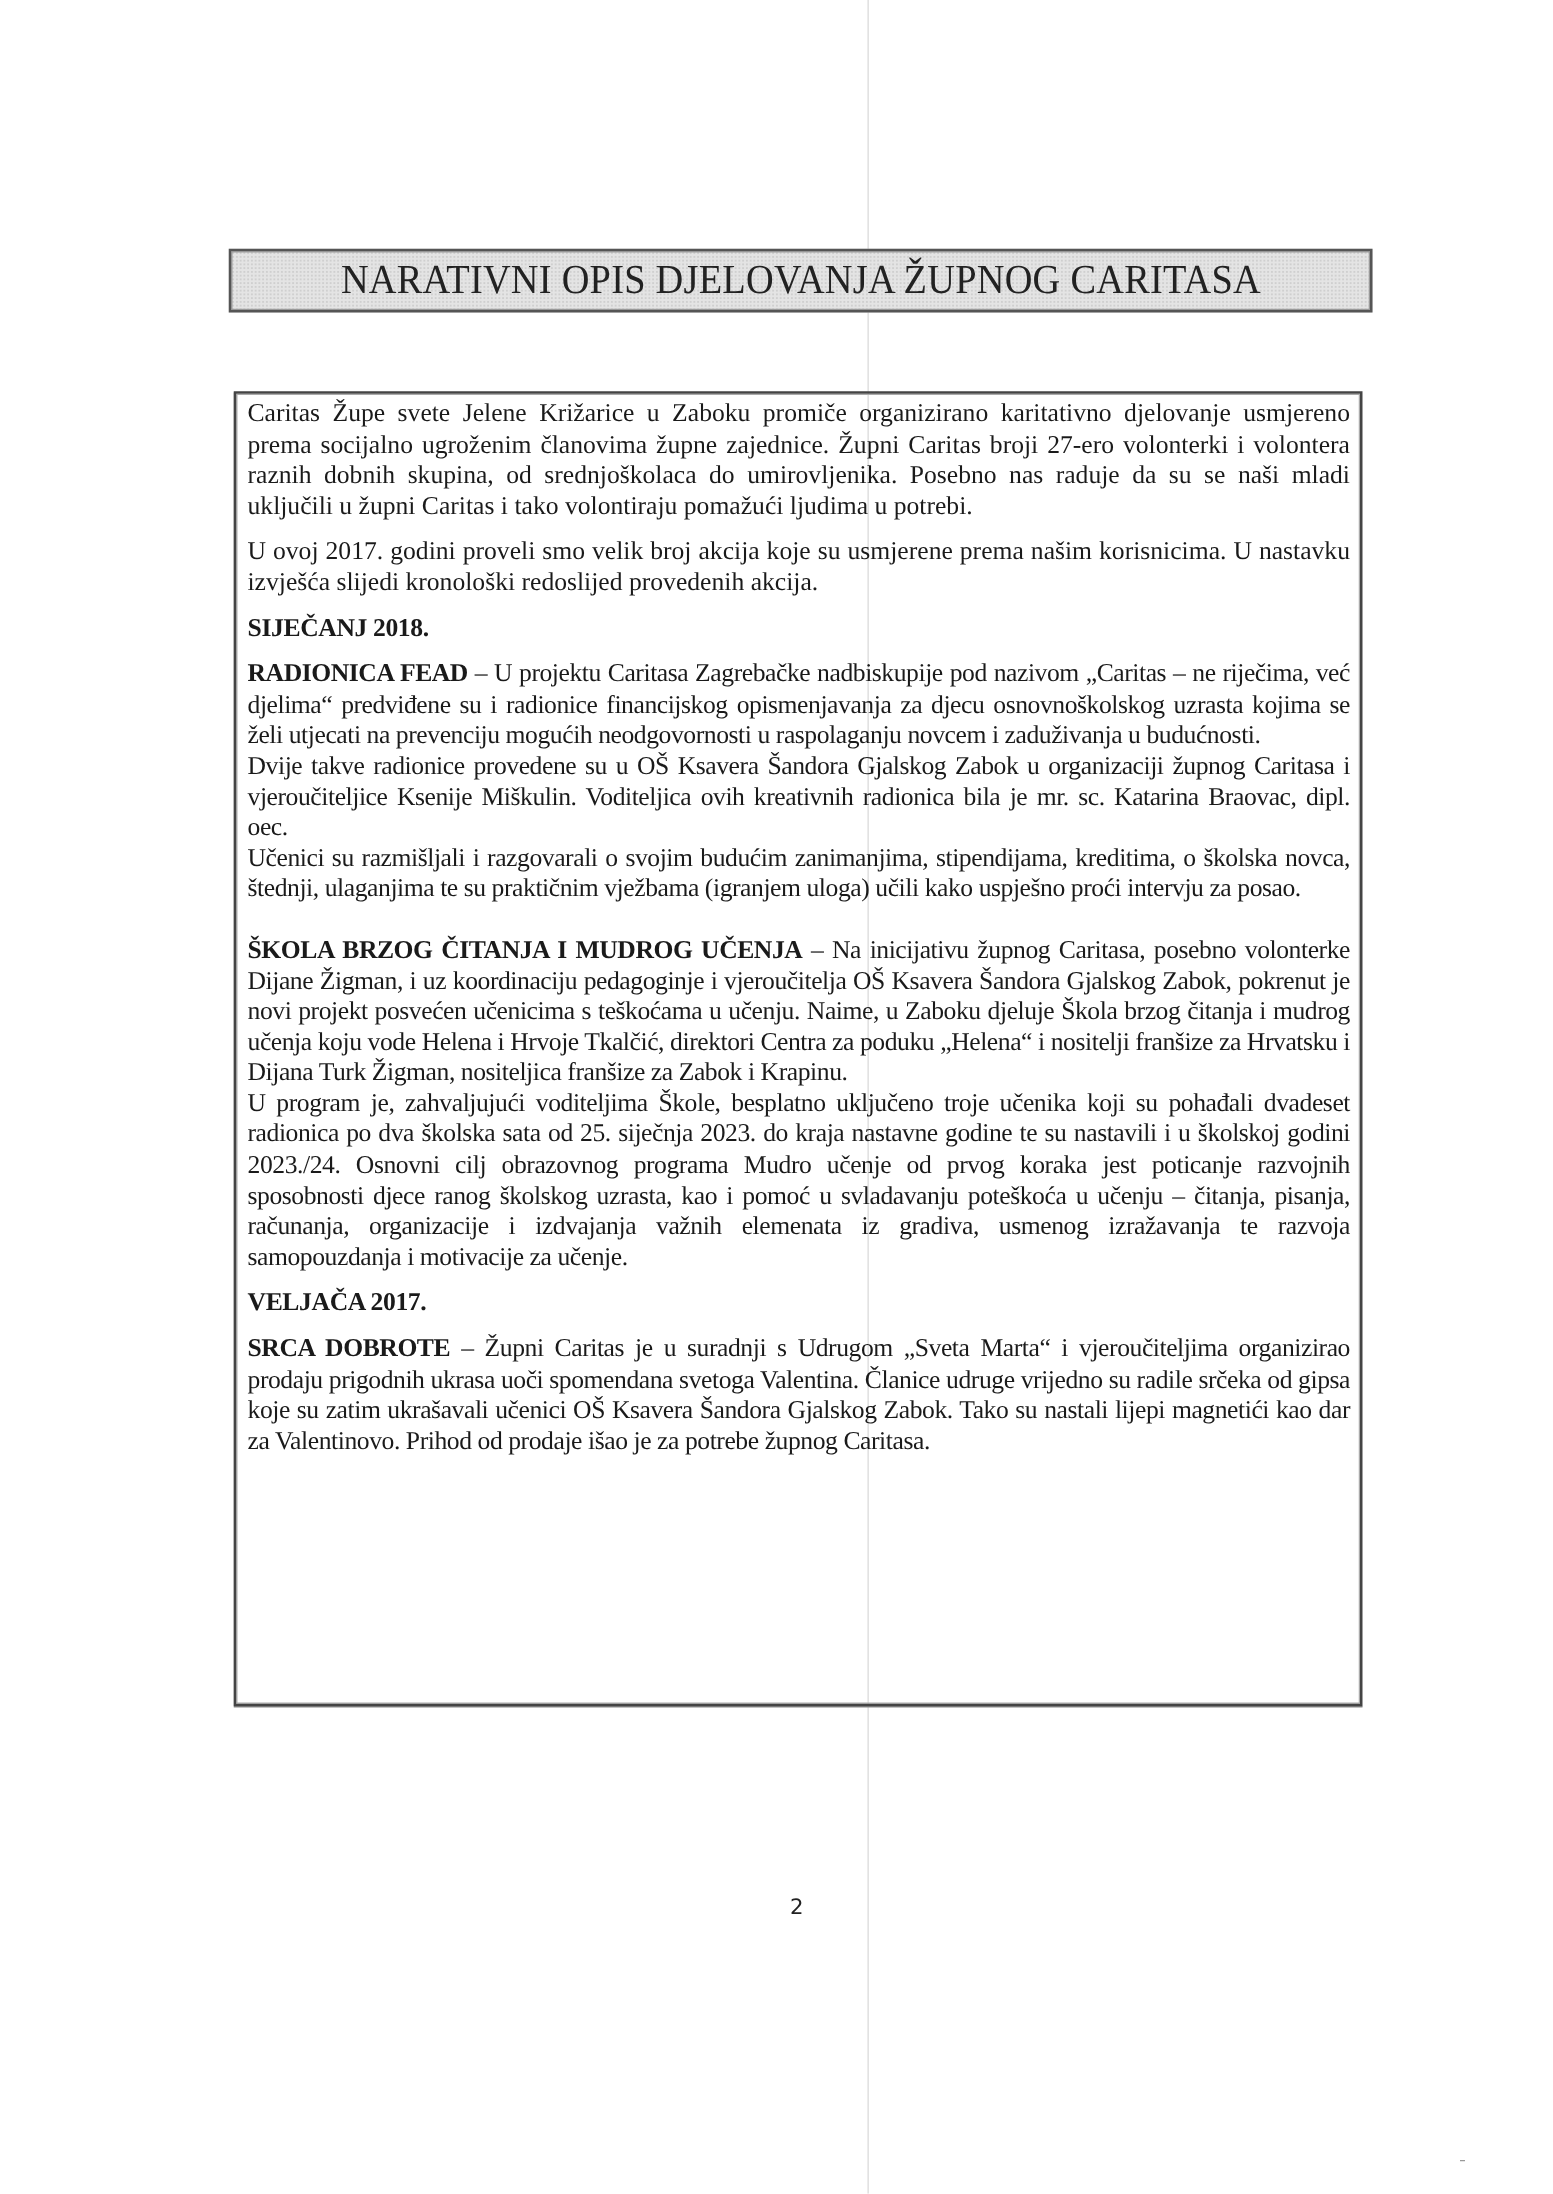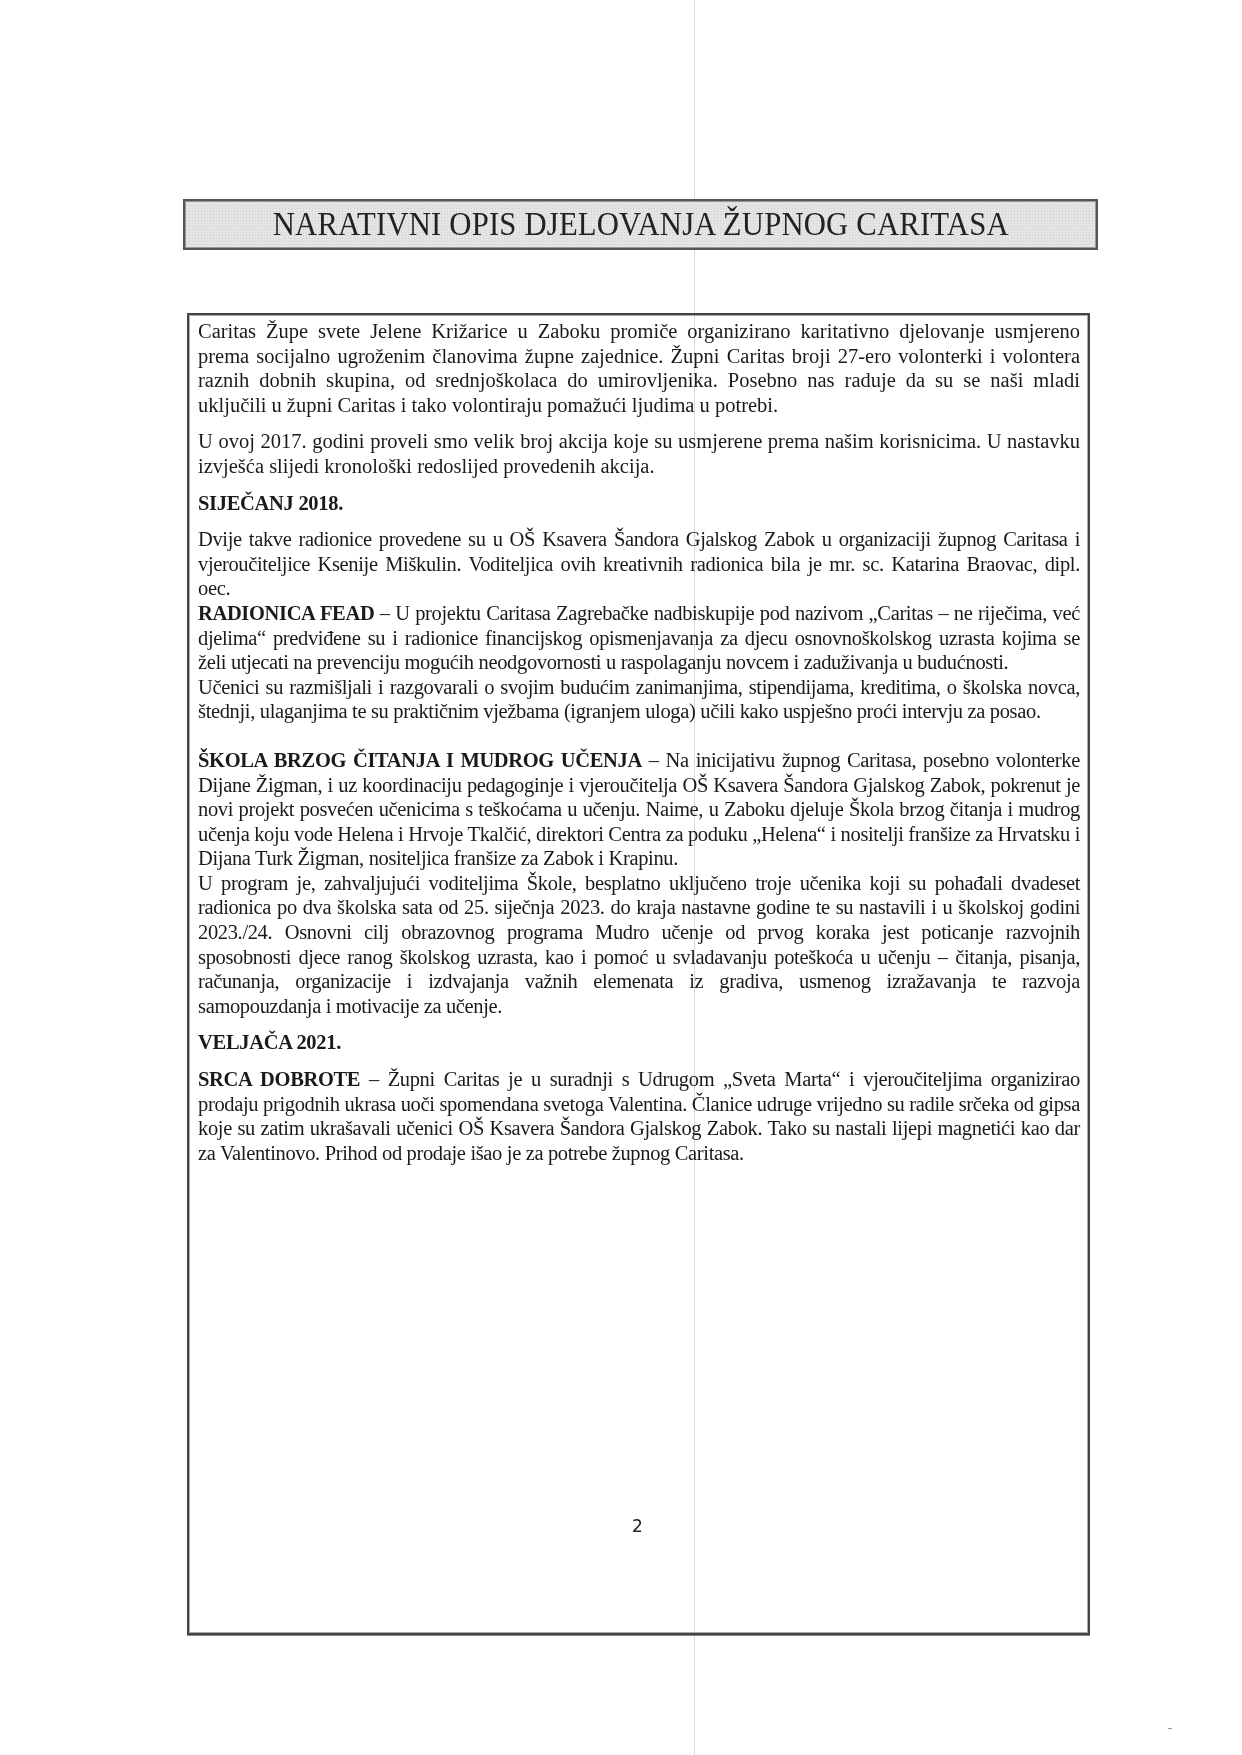--- a/index.html
+++ b/index.html
@@ -19,21 +19,21 @@
       background: #e4e4e4;
       background-image: radial-gradient(#cfcfcf 0.6px, transparent 0.8px);
       background-size: 3px 3px;
       display: flex; align-items: center; justify-content: center; margin-top: 12px;
     }
     .title-text {
       font-family: "Liberation Serif", serif; font-size: 33px; letter-spacing: 0.2px;
       color: #222; white-space: nowrap; transform: scaleX(0.93);
     }
     .body-box {
-      position: absolute; left: 187px; top: 313px; width: 903px; height: 1322px;
+      position: absolute; left: 187px; top: 313px; width: 903px; height: 1052px;
       border: 2px solid #444; box-shadow: inset 0 0 0 1px #aaa, 0 1px 0 #888;
       box-sizing: border-box;
       padding: 4px 8px 0 9px;
     }
     .p {
       font-size: 20.5px; line-height: 24.6px; text-align: justify;
       margin: 0; font-family: "Liberation Serif", serif;
     }
     .p.cond { letter-spacing: -0.35px; }
     .gap { height: 12px; }
@@ -60,29 +60,29 @@
 
 <div class="body-box">
   <p class="p">Caritas Župe svete Jelene Križarice u Zaboku promiče organizirano karitativno djelovanje usmjereno prema socijalno ugroženim članovima župne zajednice. Župni Caritas broji 27-ero volonterki i volontera raznih dobnih skupina, od srednjoškolaca do umirovljenika. Posebno nas raduje da su se naši mladi uključili u župni Caritas i tako volontiraju pomažući ljudima u potrebi.</p>
   <div class="gap"></div>
   <p class="p">U ovoj 2017. godini proveli smo velik broj akcija koje su usmjerene prema našim korisnicima. U nastavku izvješća slijedi kronološki redoslijed provedenih akcija.</p>
   <div class="gap"></div>
 
   <p class="month">SIJEČANJ 2018.</p>
   <div class="gap"></div>
 
+  <p class="p cond"><span class="lead">RADIONICA FEAD</span> <span>– U projektu Caritasa Zagrebačke nadbiskupije pod nazivom „Caritas – ne riječima, već djelima“ predviđene su i radionice financijskog opismenjavanja za djecu osnovnoškolskog uzrasta kojima se želi utjecati na prevenciju mogućih neodgovornosti u raspolaganju novcem i zaduživanja u budućnosti.</span></p>
   <p class="p cond">Dvije takve radionice provedene su u OŠ Ksavera Šandora Gjalskog Zabok u organizaciji župnog Caritasa i vjeroučiteljice Ksenije Miškulin. Voditeljica ovih kreativnih radionica bila je mr. sc. Katarina Braovac, dipl. oec.</p>
-  <p class="p cond"><span class="lead">RADIONICA FEAD</span> <span>– U projektu Caritasa Zagrebačke nadbiskupije pod nazivom „Caritas – ne riječima, već djelima“ predviđene su i radionice financijskog opismenjavanja za djecu osnovnoškolskog uzrasta kojima se želi utjecati na prevenciju mogućih neodgovornosti u raspolaganju novcem i zaduživanja u budućnosti.</span></p>
   <p class="p cond">Učenici su razmišljali i razgovarali o svojim budućim zanimanjima, stipendijama, kreditima, o školska novca, štednji, ulaganjima te su praktičnim vježbama (igranjem uloga) učili kako uspješno proći intervju za posao.</p>
   <div class="gap-lg"></div>
 
   <p class="p cond"><span class="lead">ŠKOLA BRZOG ČITANJA I MUDROG UČENJA</span> <span>– Na inicijativu župnog Caritasa, posebno volonterke Dijane Žigman, i uz koordinaciju pedagoginje i vjeroučitelja OŠ Ksavera Šandora Gjalskog Zabok, pokrenut je novi projekt posvećen učenicima s teškoćama u učenju. Naime, u Zaboku djeluje Škola brzog čitanja i mudrog učenja koju vode Helena i Hrvoje Tkalčić, direktori Centra za poduku „Helena“ i nositelji franšize za Hrvatsku i Dijana Turk Žigman, nositeljica franšize za Zabok i Krapinu.</span></p>
   <p class="p cond">U program je, zahvaljujući voditeljima Škole, besplatno uključeno troje učenika koji su pohađali dvadeset radionica po dva školska sata od 25. siječnja 2023. do kraja nastavne godine te su nastavili i u školskoj godini 2023./24. Osnovni cilj obrazovnog programa Mudro učenje od prvog koraka jest poticanje razvojnih sposobnosti djece ranog školskog uzrasta, kao i pomoć u svladavanju poteškoća u učenju – čitanja, pisanja, računanja, organizacije i izdvajanja važnih elemenata iz gradiva, usmenog izražavanja te razvoja samopouzdanja i motivacije za učenje.</p>
   <div class="gap"></div>
 
-  <p class="month">VELJAČA 2021.</p>
+  <p class="month">VELJAČA 2017.</p>
   <div class="gap"></div>
 
   <p class="p cond"><span class="lead">SRCA DOBROTE</span> <span>– Župni Caritas je u suradnji s Udrugom „Sveta Marta“ i vjeroučiteljima organizirao prodaju prigodnih ukrasa uoči spomendana svetoga Valentina. Članice udruge vrijedno su radile srčeka od gipsa koje su zatim ukrašavali učenici OŠ Ksavera Šandora Gjalskog Zabok. Tako su nastali lijepi magnetići kao dar za Valentinovo. Prihod od prodaje išao je za potrebe župnog Caritasa.</span></p>
 </div>
 
 <div class="page-number">2</div>
 <div class="tick"></div>
 
 </body></html>

